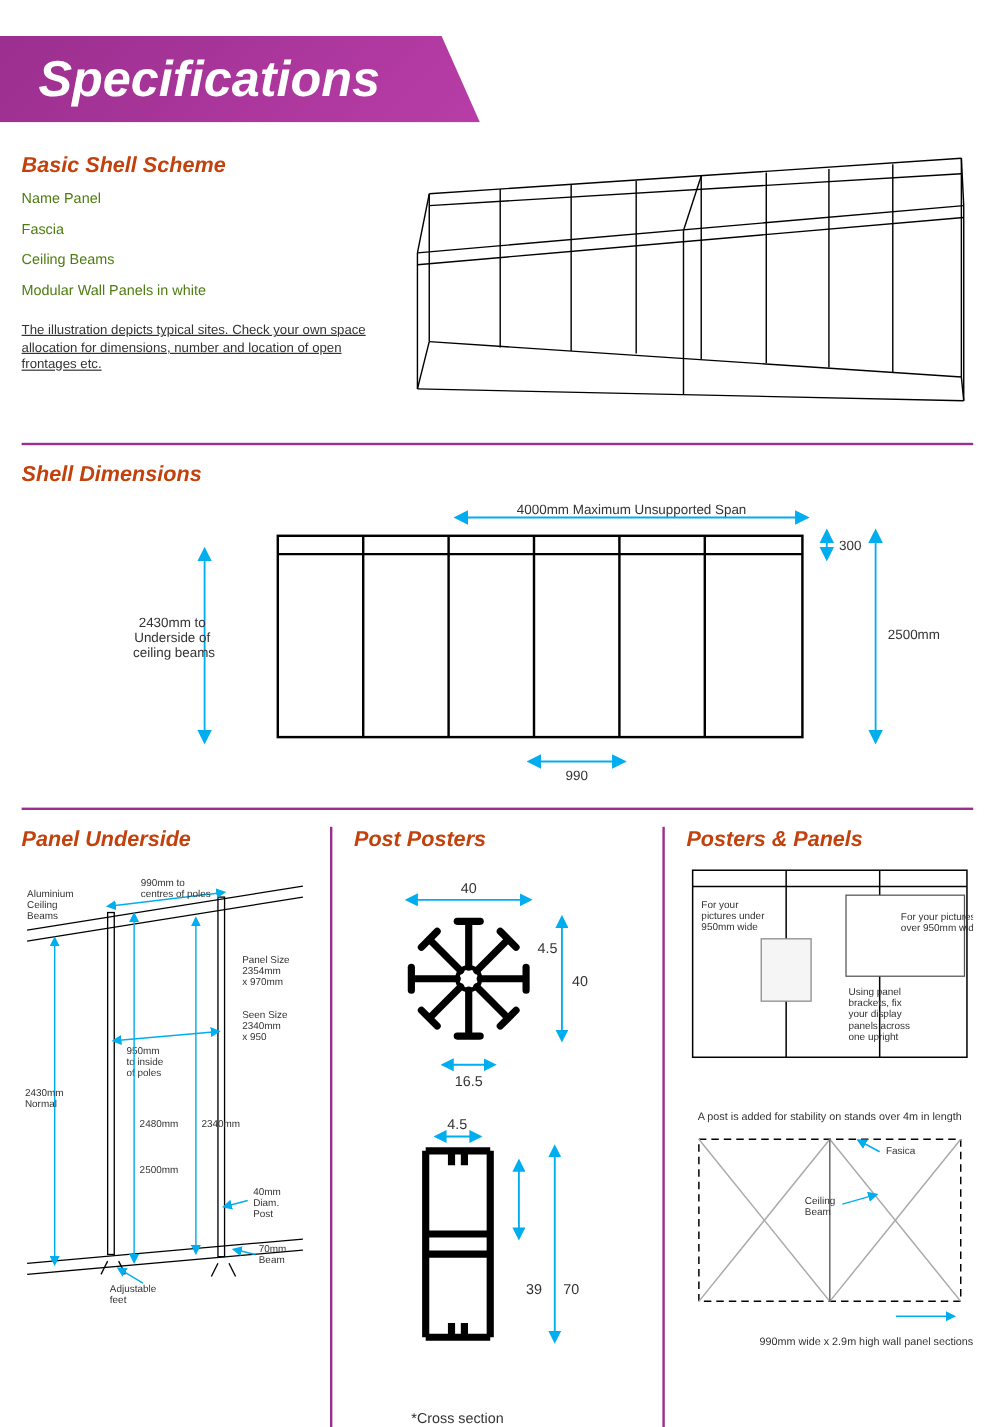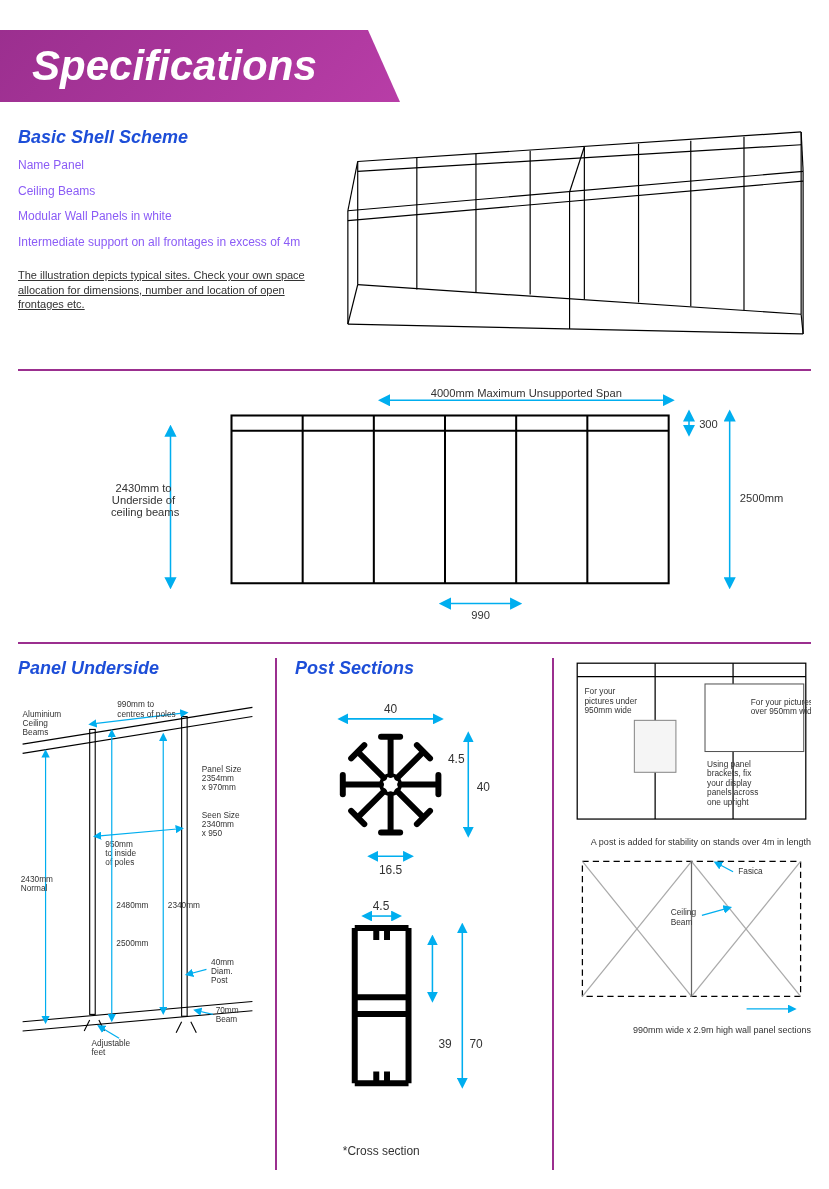--- a/index.html
+++ b/index.html
@@ -32,35 +32,35 @@
     font-style: italic;
     font-weight: bold;
     font-size: 42px;
     line-height: 72px;
   }
 
   .section-title {
     font-size: 18px;
     font-weight: bold;
     font-style: italic;
-    color: #1d4ed8;
+    color: #c2410c;
     margin-bottom: 10px;
   }
 
   .toprow {
     display: flex;
     gap: 20px;
     margin-bottom: 12px;
   }
   .toprow .leftcol { width: 300px; }
   .toprow .rightcol { flex: 1; }
 
   .list-item {
     font-size: 12px;
-    color: #8b5cf6;
+    color: #4d7c0f;
     margin-bottom: 10px;
     line-height: 1.3;
   }
   .caption {
     font-size: 11px;
     color: #333;
     margin-top: 18px;
     line-height: 1.3;
     text-decoration: underline;
   }
@@ -94,23 +94,23 @@
   <div class="banner-shape"></div>
   <div class="banner-title">Specifications</div>
 </div>
 
 <div class="page">
 
   <div class="toprow">
     <div class="leftcol">
       <div class="section-title">Basic Shell Scheme</div>
       <div class="list-item">Name Panel</div>
+      <div class="list-item">Fascia</div>
       <div class="list-item">Ceiling Beams</div>
       <div class="list-item">Modular Wall Panels in white</div>
-      <div class="list-item">Intermediate support on all frontages in excess of 4m</div>
       <div class="caption">The illustration depicts typical sites. Check your own space allocation for dimensions, number and location of open frontages etc.</div>
     </div>
     <div class="rightcol">
       
       <svg class="diagram-frame" viewBox="0 0 480 230">
         <g stroke="#000" fill="none" stroke-width="1.2">
 
           <line x1="20" y1="35" x2="470" y2="5"></line>
           <line x1="20" y1="45" x2="470" y2="18"></line>
 
@@ -141,20 +141,21 @@
           <line x1="20" y1="160" x2="10" y2="200"></line>
           <line x1="470" y1="190" x2="472" y2="210"></line>
         </g>
       </svg>
     </div>
   </div>
 
   <hr class="sep">
 
   <div>
+    <div class="section-title">Shell Dimensions</div>
 
     <svg viewBox="0 0 780 240" style="width:100%">
       <defs>
         <marker id="arB" markerWidth="8" markerHeight="8" refX="4" refY="4" orient="auto">
           <path d="M0,0 L8,4 L0,8 Z" fill="#00aeef"></path>
         </marker>
         <marker id="arB2" markerWidth="8" markerHeight="8" refX="4" refY="4" orient="auto">
           <path d="M8,0 L0,4 L8,8 Z" fill="#00aeef"></path>
         </marker>
       </defs>
@@ -284,21 +285,21 @@
           <tspan x="80" dy="0">Adjustable</tspan>
           <tspan x="80" dy="10">feet</tspan>
         </text>
         <line x1="110" y1="380" x2="90" y2="368" stroke="#00aeef" stroke-width="1.3" marker-end="url(#pB)"></line>
       </svg>
     </div>
 
     <div class="vsep"></div>
 
     <div class="col3">
-      <div class="section-title">Post Sections</div>
+      <div class="section-title">Post Posters</div>
       <svg viewBox="0 0 200 400" style="width:100%">
         <defs>
           <marker id="sB" markerWidth="7" markerHeight="7" refX="3.5" refY="3.5" orient="auto">
               <path d="M0,0 L7,3.5 L0,7 Z" fill="#00aeef"></path>
             </marker>
           <marker id="sB2" markerWidth="7" markerHeight="7" refX="3.5" refY="3.5" orient="auto">
               <path d="M7,0 L0,3.5 L7,7 Z" fill="#00aeef"></path>
             </marker>
         </defs>
 
@@ -351,20 +352,21 @@
         <line x1="140" y1="200" x2="140" y2="330" stroke="#00aeef" stroke-width="1.3" marker-start="url(#sB2)" marker-end="url(#sB)"></line>
         <text x="146" y="300" font-size="10" fill="#333">70</text>
 
         <text x="40" y="390" font-size="10" fill="#333">*Cross section</text>
       </svg>
     </div>
 
     <div class="vsep"></div>
 
     <div class="col3">
+      <div class="section-title">Posters &amp; Panels</div>
 
       <svg viewBox="0 0 230 170" style="width:100%">
         <g stroke="#000" fill="none" stroke-width="1.2">
           <rect x="5" y="5" width="220" height="150"></rect>
           <line x1="5" y1="18" x2="225" y2="18"></line>
           <line x1="80" y1="5" x2="80" y2="155"></line>
           <line x1="155" y1="5" x2="155" y2="155"></line>
         </g>
 
         <rect x="60" y="60" width="40" height="50" fill="#f5f5f5" stroke="#888"></rect>
@@ -381,21 +383,21 @@
         </text>
         <text x="130" y="105" font-size="8" fill="#333">
           <tspan x="130" dy="0">Using panel</tspan>
           <tspan x="130" dy="9">brackets, fix</tspan>
           <tspan x="130" dy="9">your display</tspan>
           <tspan x="130" dy="9">panels across</tspan>
           <tspan x="130" dy="9">one upright</tspan>
         </text>
       </svg>
 
-      <div class="tiny" style="margin:0 0 4px 0; text-align:right;">A post is added for stability on stands over 4m in length</div>
+      <div class="tiny" style="margin:26px 0 4px 0; text-align:center;">A post is added for stability on stands over 4m in length</div>
 
       <svg viewBox="0 0 230 160" style="width:100%">
         <defs>
           <marker id="tB" markerWidth="7" markerHeight="7" refX="3.5" refY="3.5" orient="auto">
               <path d="M0,0 L7,3.5 L0,7 Z" fill="#00aeef"></path>
             </marker>
         </defs>
         <rect x="10" y="10" width="210" height="130" fill="none" stroke="#000" stroke-width="1.2" stroke-dasharray="6 4"></rect>
 
         <g stroke="#aaa" stroke-width="1.2">

